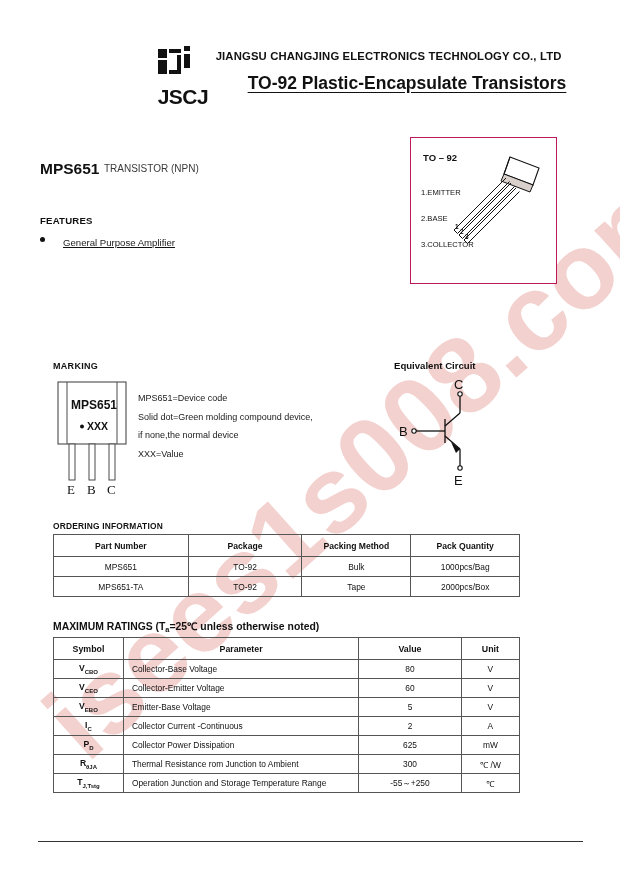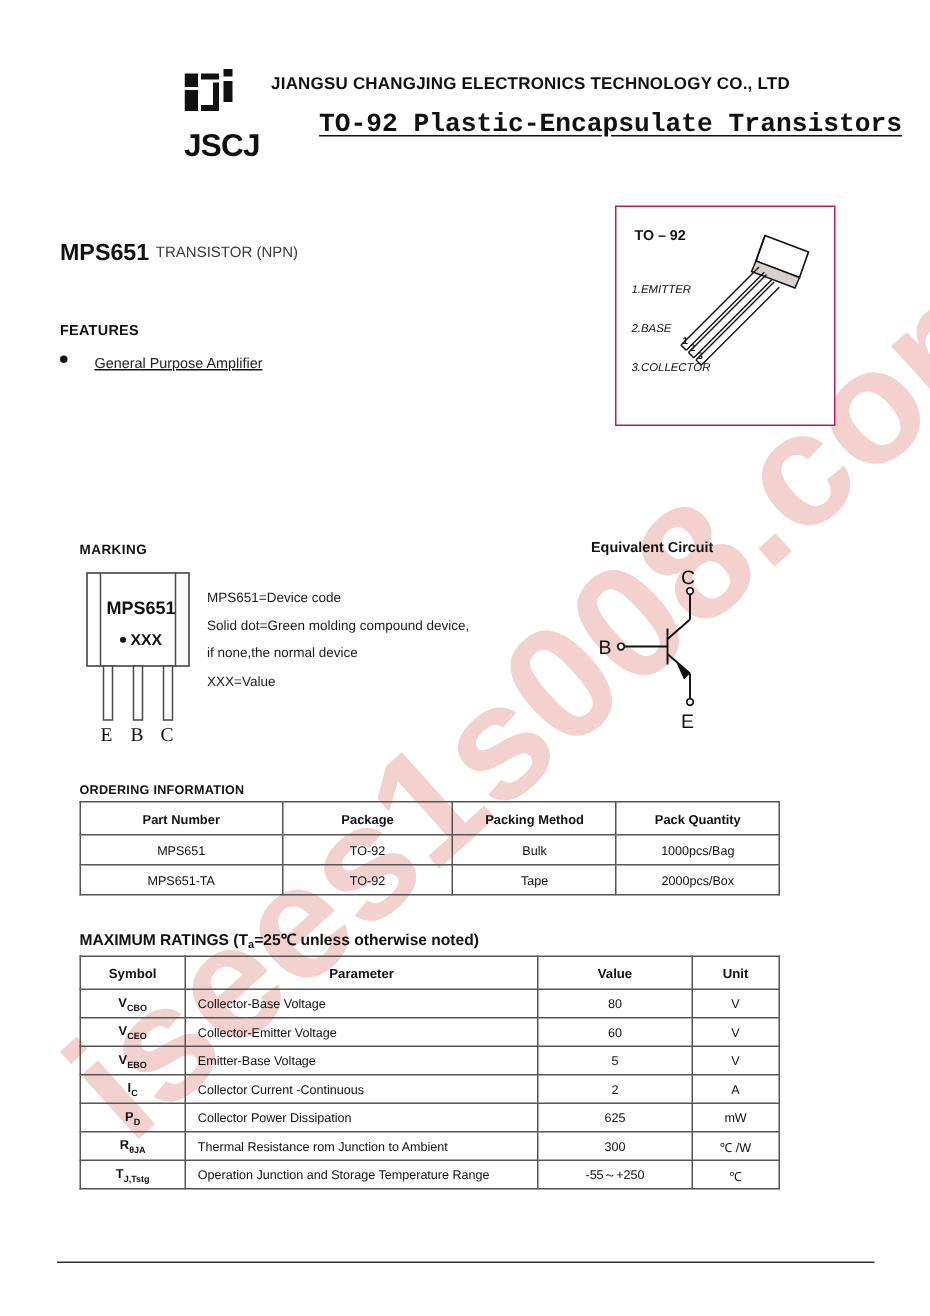--- a/index.html
+++ b/index.html
@@ -33,39 +33,39 @@
     font-size:21px;font-weight:bold;letter-spacing:-.5px;line-height:1;
     margin-top:2px;font-family:"Liberation Sans", sans-serif;
   }
   .hdr-texts{margin-top:4px;}
   .company{
     font-size:11.3px;font-weight:bold;letter-spacing:.15px;
     white-space:nowrap;
   }
   .doc-title{
     font-size:17.5px;font-weight:bold;margin-top:11px;margin-left:32px;
-    text-decoration:underline;text-underline-offset:3px;white-space:nowrap;font-family:Liberation Mono, monospace;
+    text-decoration:underline;text-underline-offset:3px;white-space:nowrap;
   }
 
   
   .part-block{position:absolute;left:40px;top:160px;z-index:2;}
   .part-no{font-size:15.5px;font-weight:bold;display:inline-block;}
   .part-type{font-size:10px;display:inline-block;color:#3a3a3a;vertical-align:2px;}
   .features-h{font-size:9.6px;font-weight:bold;margin-top:37px;letter-spacing:.2px;}
   .feat-item{display:flex;align-items:flex-start;margin-top:11px;text-decoration:underline;}
   .bullet{width:5px;height:5px;border-radius:50%;background:#111;margin-right:18px;}
   .feat-txt{font-size:9.6px;color:#222;}
 
   
   .pkg-box{
     position:absolute;left:410px;top:137px;width:145px;height:145px;
     border:1px solid #be185d;background:#fff;z-index:2;
   }
   .pkg-title{position:absolute;left:12px;top:14px;font-size:9.5px;font-weight:bold;}
-  .pin-lbl{position:absolute;left:10px;font-size:7.6px;color:#111;font-style:italic;}
+  .pin-lbl{position:absolute;left:10px;font-size:7.6px;color:#111;}
   .pin1{top:50px;} .pin2{top:76px;} .pin3{top:102px;}
   .pkg-svg{position:absolute;left:0;top:0;}
 
   
   .marking-h{position:absolute;left:53px;top:361px;font-size:9px;font-weight:bold;letter-spacing:.3px;z-index:2;}
   .mark-svg{position:absolute;left:50px;top:378px;z-index:2;}
   .mark-notes{position:absolute;left:138px;top:393px;z-index:2;}
   .mark-note{font-size:9px;color:#1a1a1a;margin-bottom:8.5px;white-space:nowrap;}
 
   

